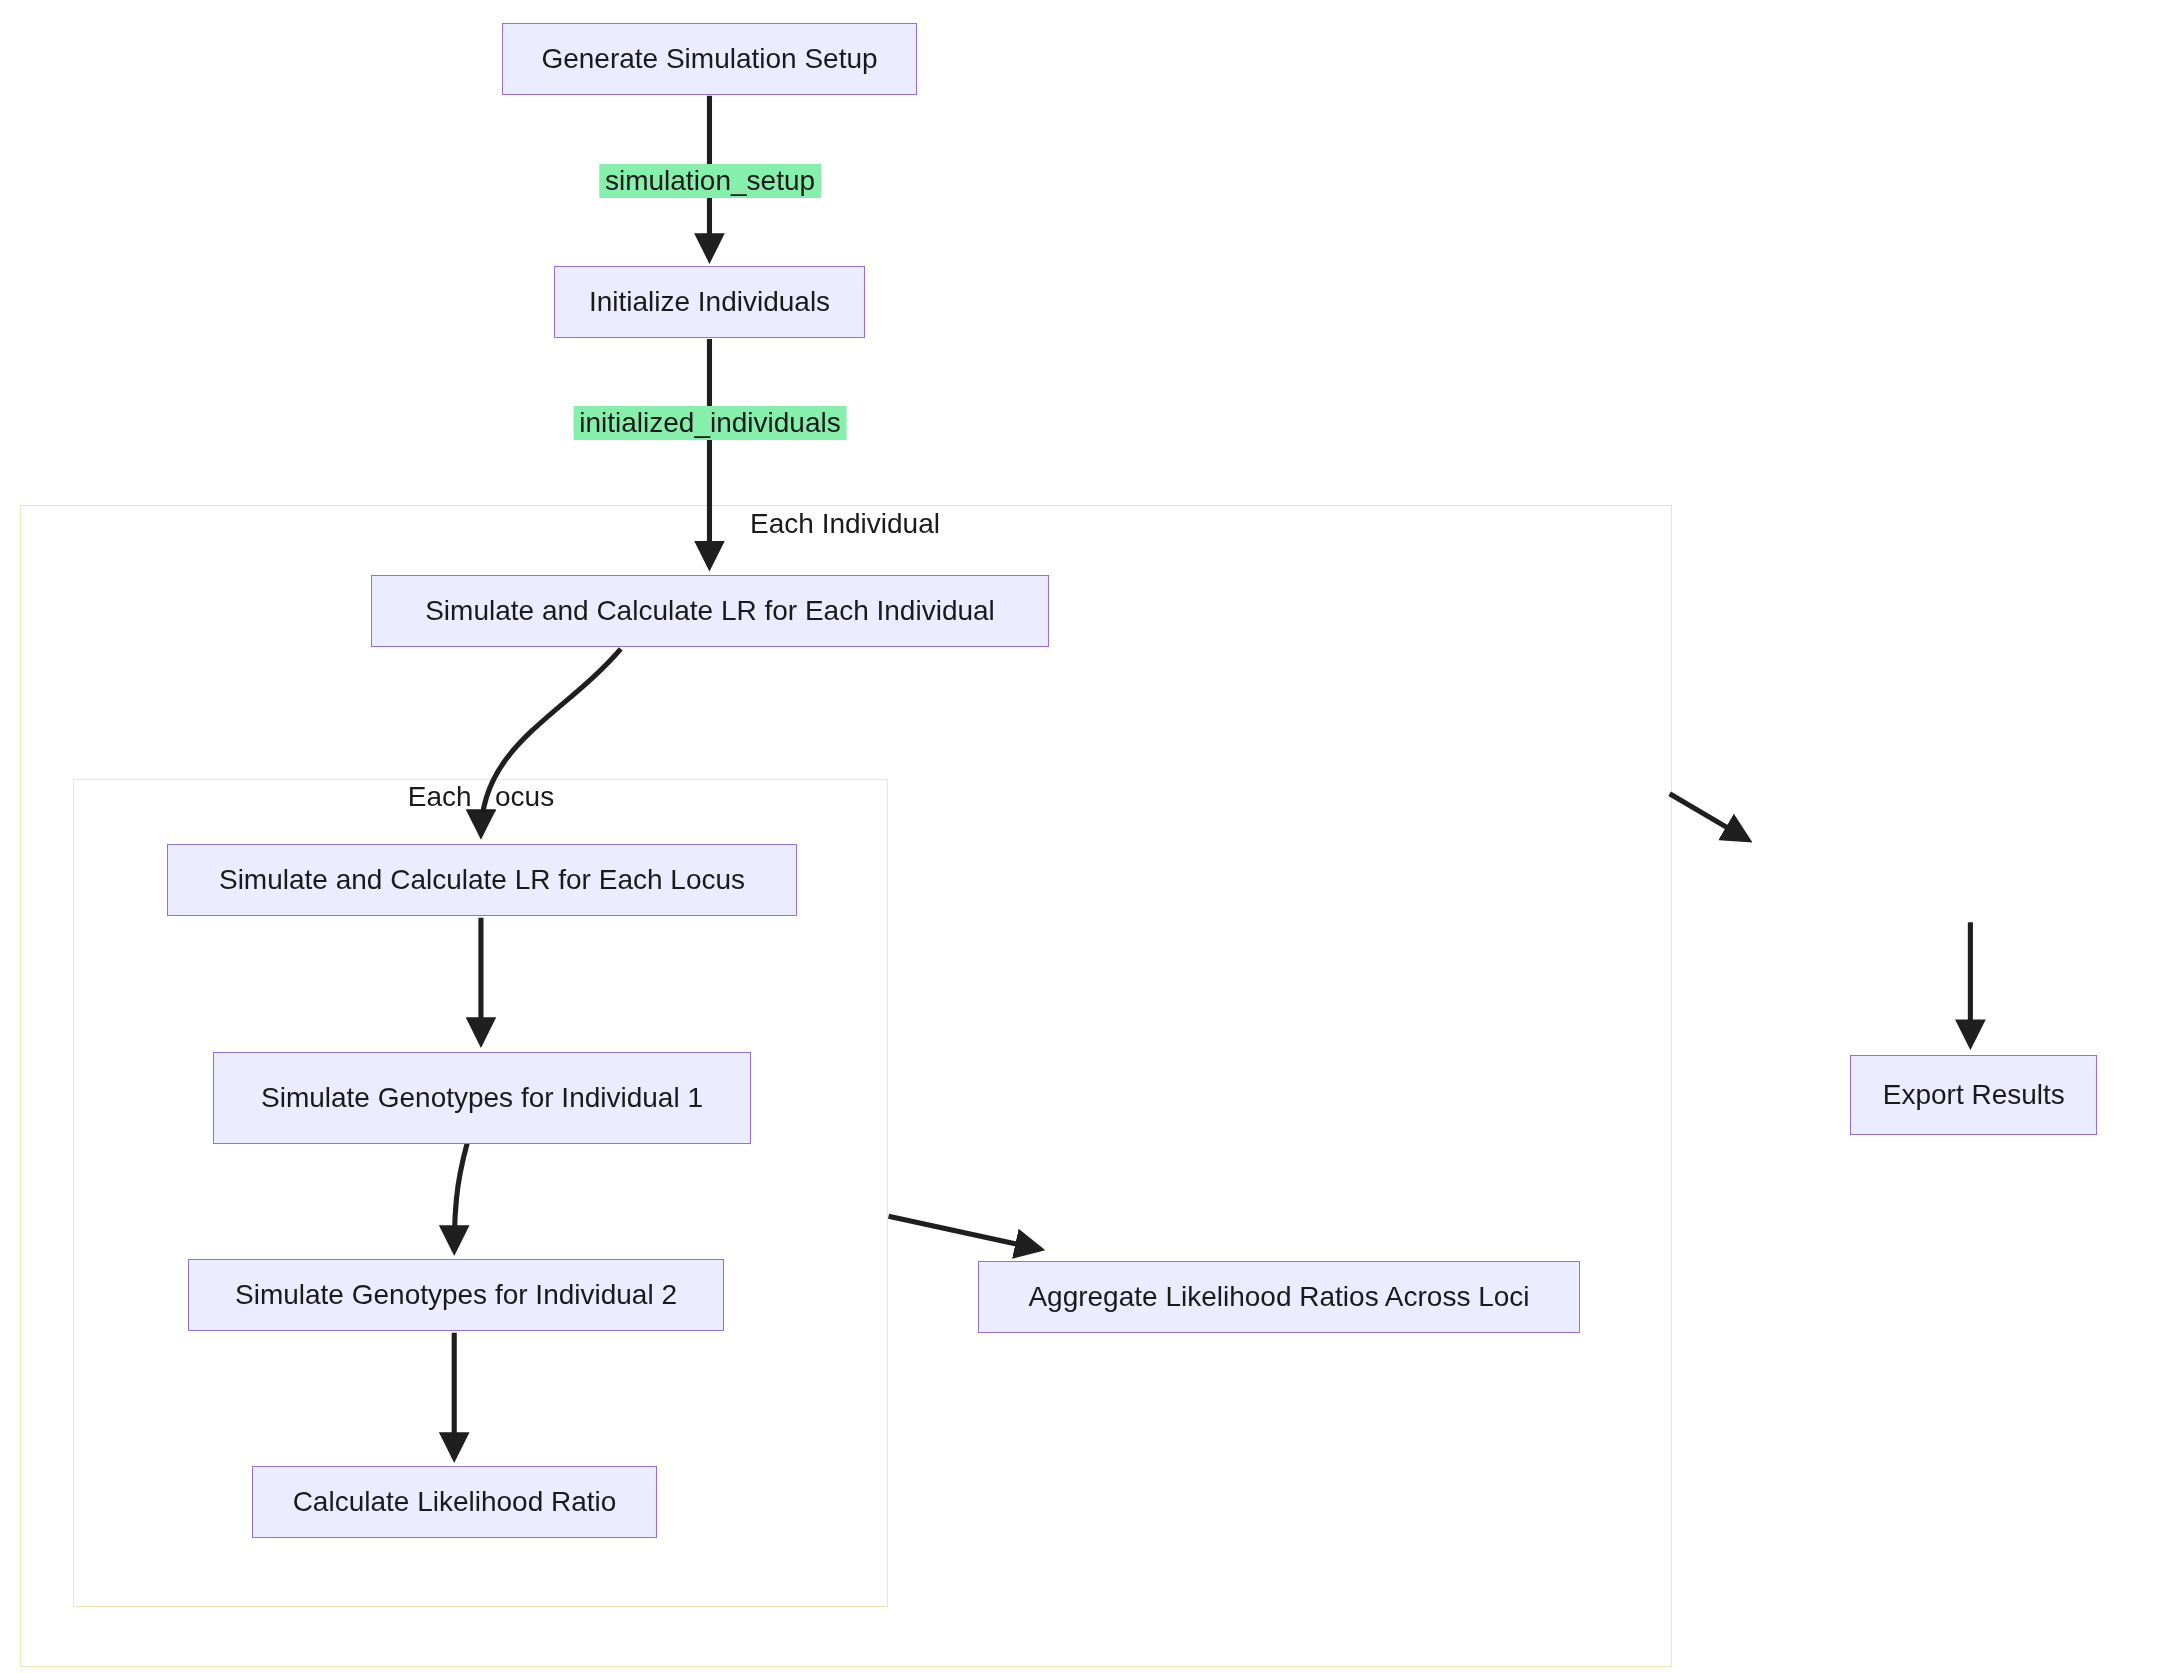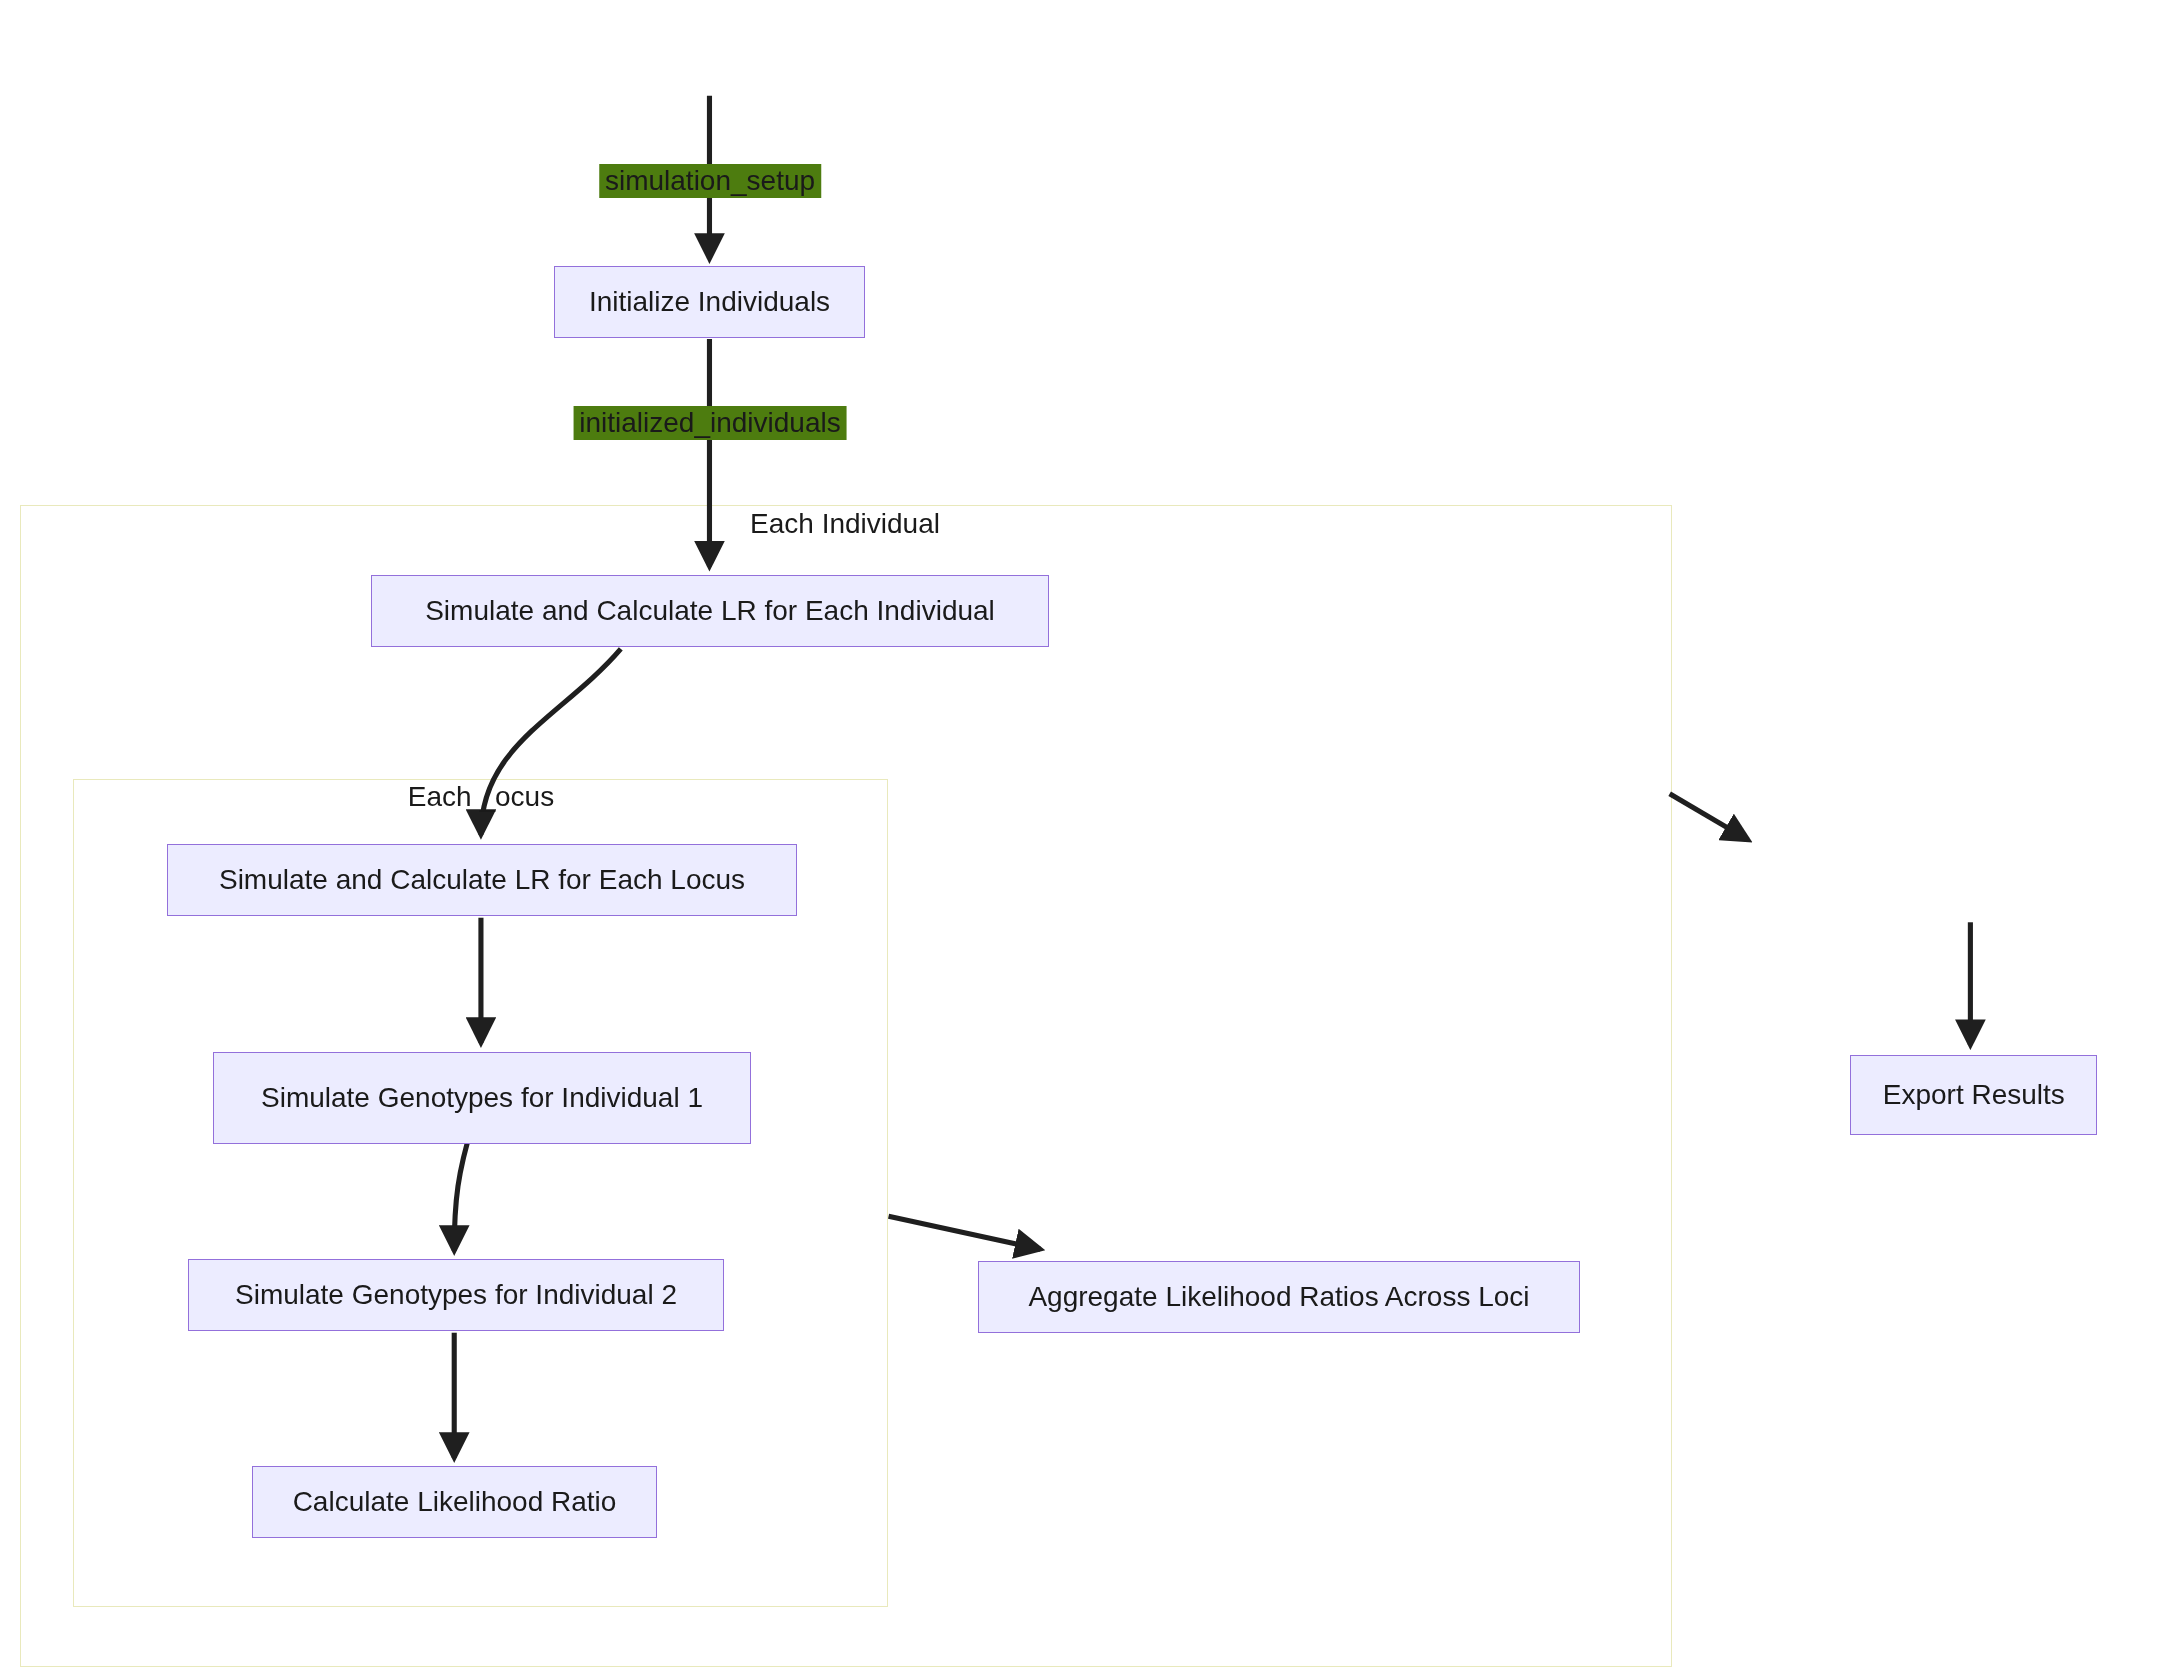--- a/index.html
+++ b/index.html
@@ -47,21 +47,21 @@
     box-sizing: border-box;
     font-size: 28px;
     white-space: nowrap;
     padding: 0 11.4px;
     z-index: 3;
     color: #1a1a1a;
   }
   .edge-label {
     position: absolute;
     transform: translateX(-50%);
-    background: #4d7c0f;
+    background: #86efac;
     font-size: 28px;
     white-space: nowrap;
     padding: 1.1px 5.7px;
     z-index: 4;
     color: #1a1a1a;
   }
 </style>
 </head>
 <body>
 
@@ -83,20 +83,21 @@
     <path class="edge" d="M 1248 596 L 1248 996" marker-end="url(#arrow)"></path>
     <path class="edge" d="M 1092 1141 C 990 1260, 846 1310, 846 1468" marker-end="url(#arrow)"></path>
     <path class="edge" d="M 846 1614 L 846 1834" marker-end="url(#arrow)"></path>
     <path class="edge" d="M 831 1979 C 806 2060, 799 2110, 799 2200" marker-end="url(#arrow)"></path>
     <path class="edge" d="M 799 2344 L 799 2564" marker-end="url(#arrow)"></path>
     <path class="edge" d="M 1563 2139 L 1830 2197" marker-end="url(#arrow)"></path>
     <path class="edge" d="M 2937 1396 L 3075 1477" marker-end="url(#arrow)"></path>
     <path class="edge" d="M 3466 1622 L 3466 1838" marker-end="url(#arrow)"></path>
   </svg>
 
+  <div class="node" style="left:502px; top:23px; width:415px; height:72px;">Generate Simulation Setup</div>
 
   <div class="node" style="left:371px; top:575px; width:678px; height:72px;">Simulate and Calculate LR for Each Individual</div>
 
   <div class="node" style="left:554px; top:266px; width:311px; height:72px;">Initialize Individuals</div>
 
   <div class="node" style="left:167px; top:844px; width:630px; height:72px;">Simulate and Calculate LR for Each Locus</div>
 
   <div class="node" style="left:213px; top:1052px; width:538px; height:92px;">Simulate Genotypes for Individual 1</div>
 
   <div class="node" style="left:188px; top:1259px; width:536px; height:72px;">Simulate Genotypes for Individual 2</div>

